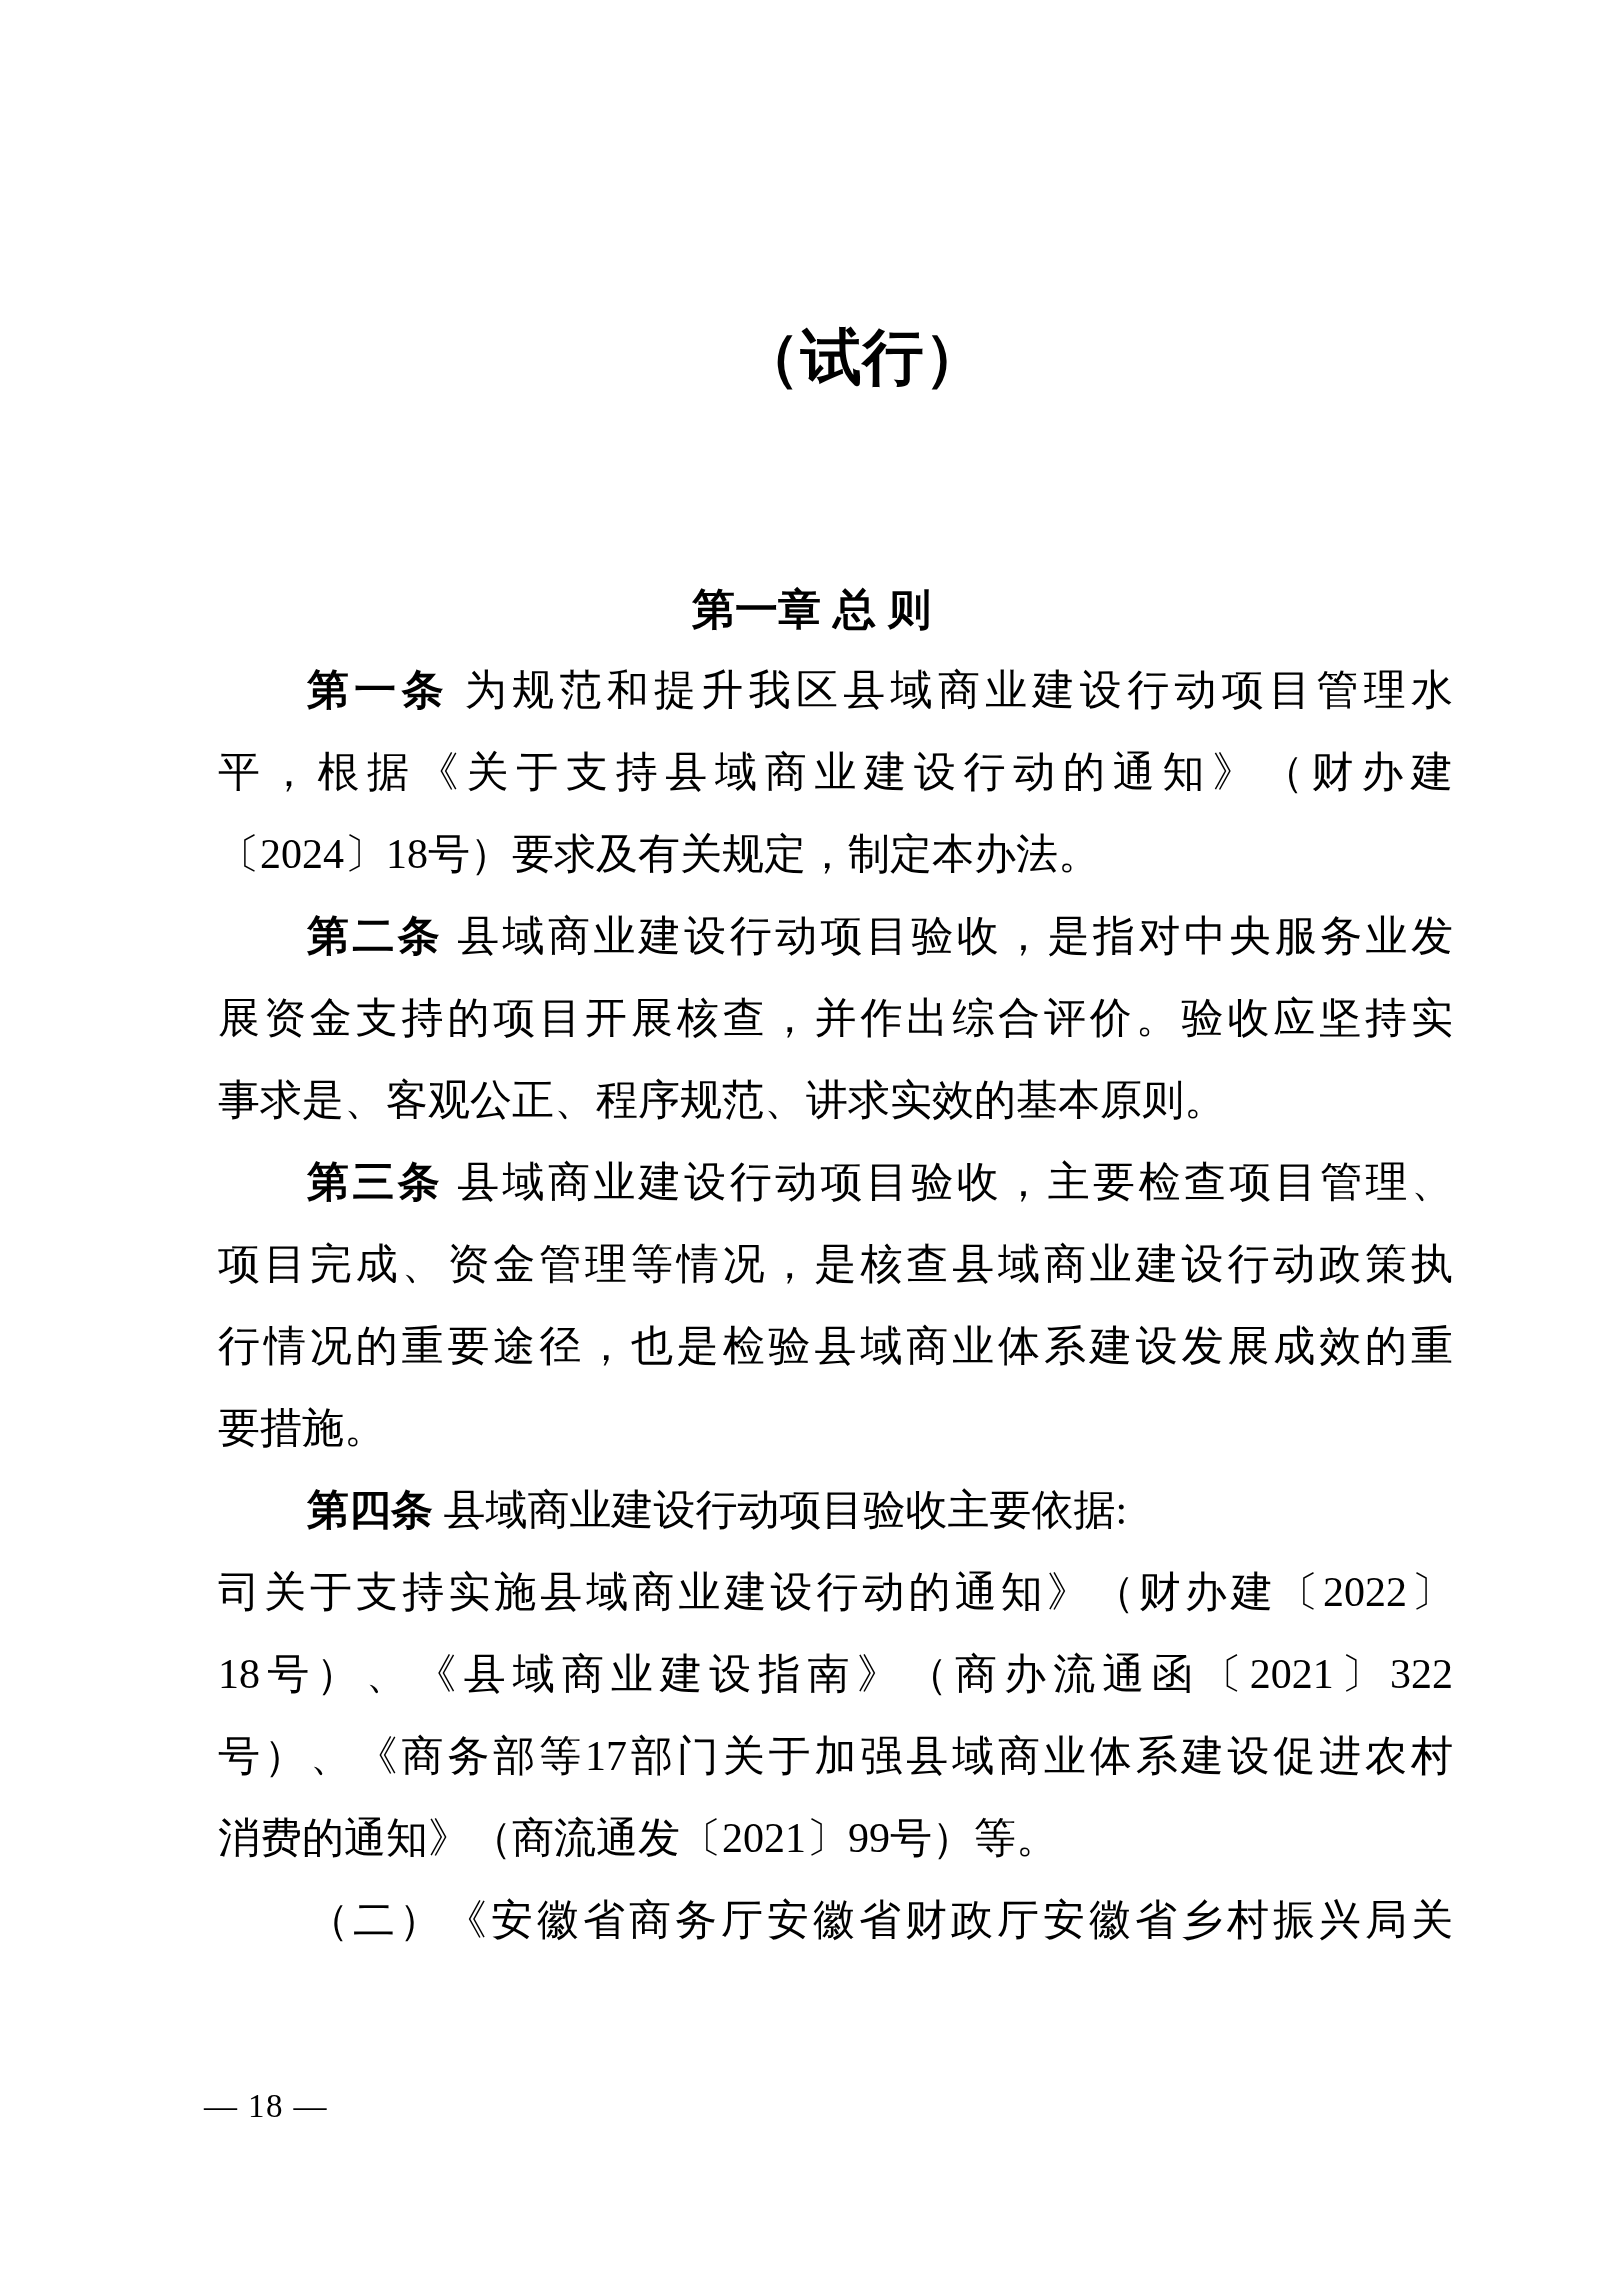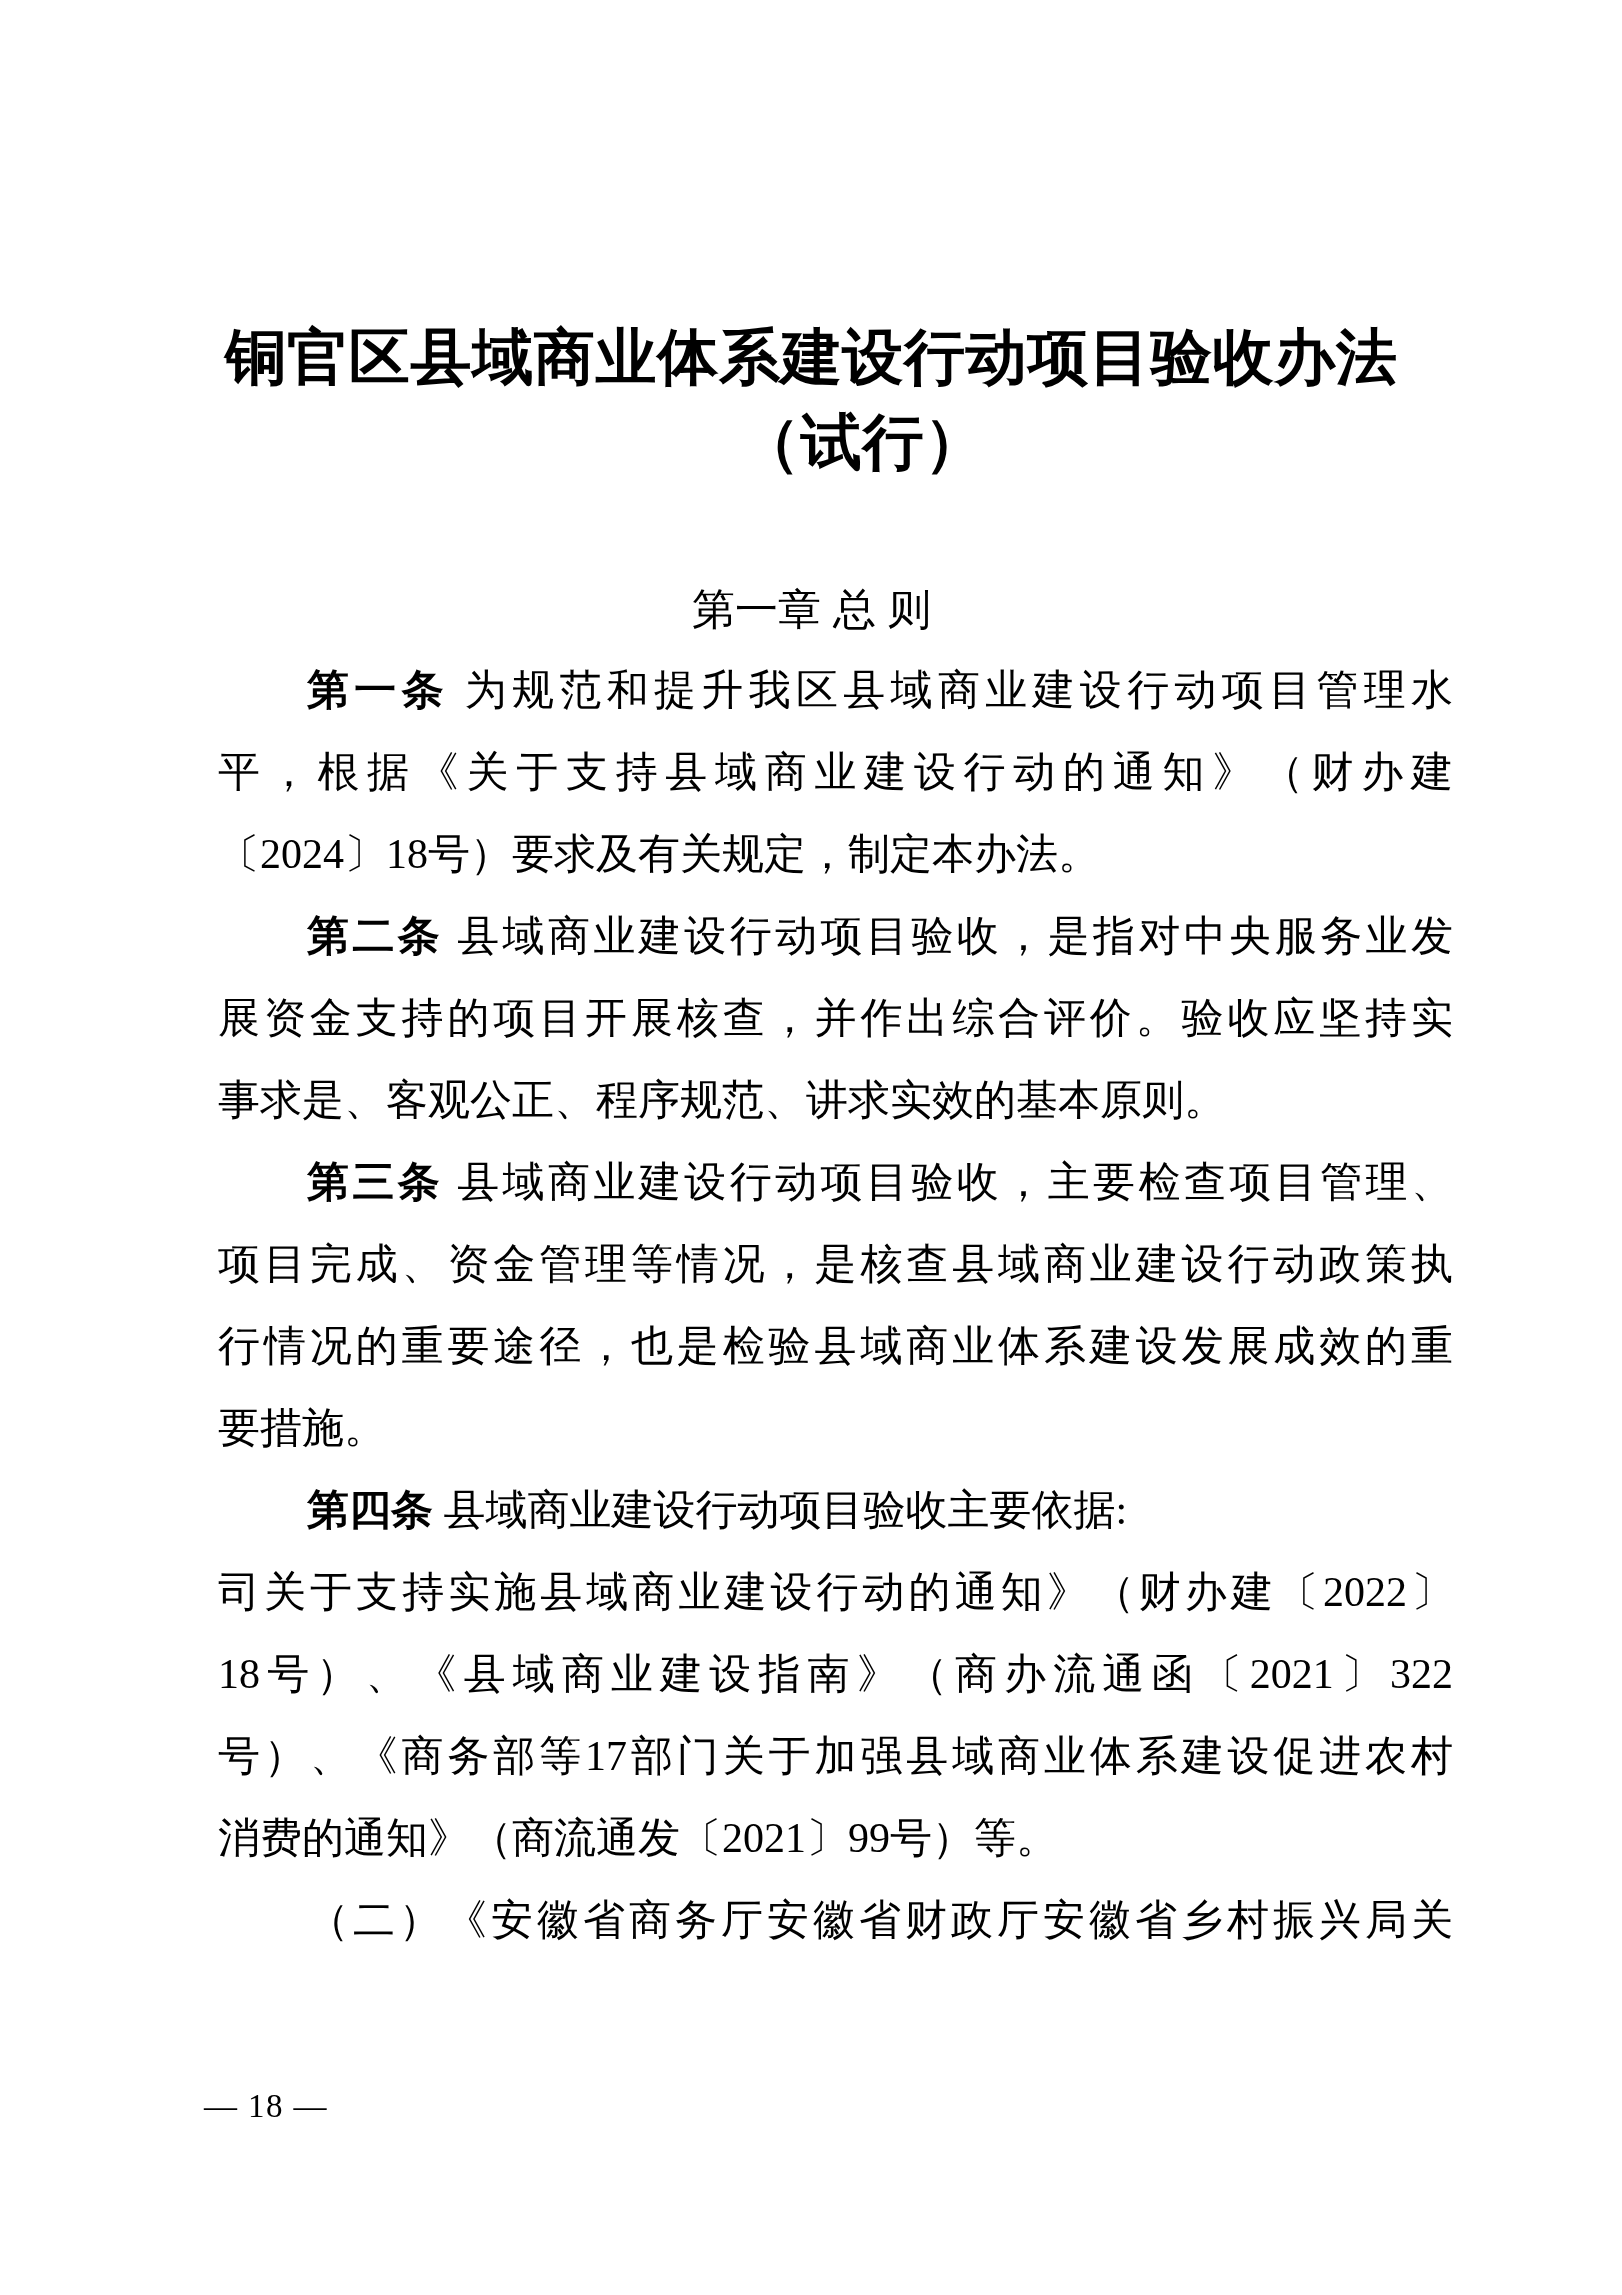--- a/index.html
+++ b/index.html
@@ -18,21 +18,21 @@
     font-weight:bold;
     font-size:61px; line-height:85px;
     letter-spacing:0.7px;
     white-space:nowrap;
   }
   .title-line2 { position:relative; left:51px; }
   .chapter {
     position:absolute; top:568px; left:0; width:100%;
     text-align:center;
     font-family:"Liberation Sans","DejaVu Sans",sans-serif;
-    font-weight:normal;
+    font-weight:bold;
     font-size:43px; line-height:82px;
   }
   .body-text {
     position:absolute; top:649px; left:200px; width:1235px;
     font-family:"Liberation Serif","DejaVu Serif",serif;
     font-size:42px; line-height:82px;margin-left:18px;
   }
   .line { height:82px; text-align:left; text-align-last:left; }
   .line.justify { text-align:justify; text-align-last:justify; text-justify:inter-character; }
   .line.indent { text-indent:89px; }
@@ -46,21 +46,20 @@
     font-size:33px; line-height:48px; letter-spacing:1.4px;
     white-space:nowrap;
   }
 </style>
 </head>
 <body>
 
 <div class="page">
 
   <div class="doc-title">
-    <div>铜官区县域商业体系建设行动项目验收办法</div>
     <div class="title-line2">（试行）</div>
   </div>
 
   <div class="chapter">第一章 总 则</div>
 
   <div class="body-text">
     <div class="line indent justify"><span class="term">第一条</span><span> 为规范和提升我区县域商业建设行动项目管理水</span></div>
     <div class="line justify"><span class="term"></span><span>平，根据《关于支持县域商业建设行动的通知》（财办建</span></div>
     <div class="line"><span class="term"></span><span>〔2024〕18号）要求及有关规定，制定本办法。</span></div>
     <div class="line indent justify"><span class="term">第二条</span><span> 县域商业建设行动项目验收，是指对中央服务业发</span></div>

